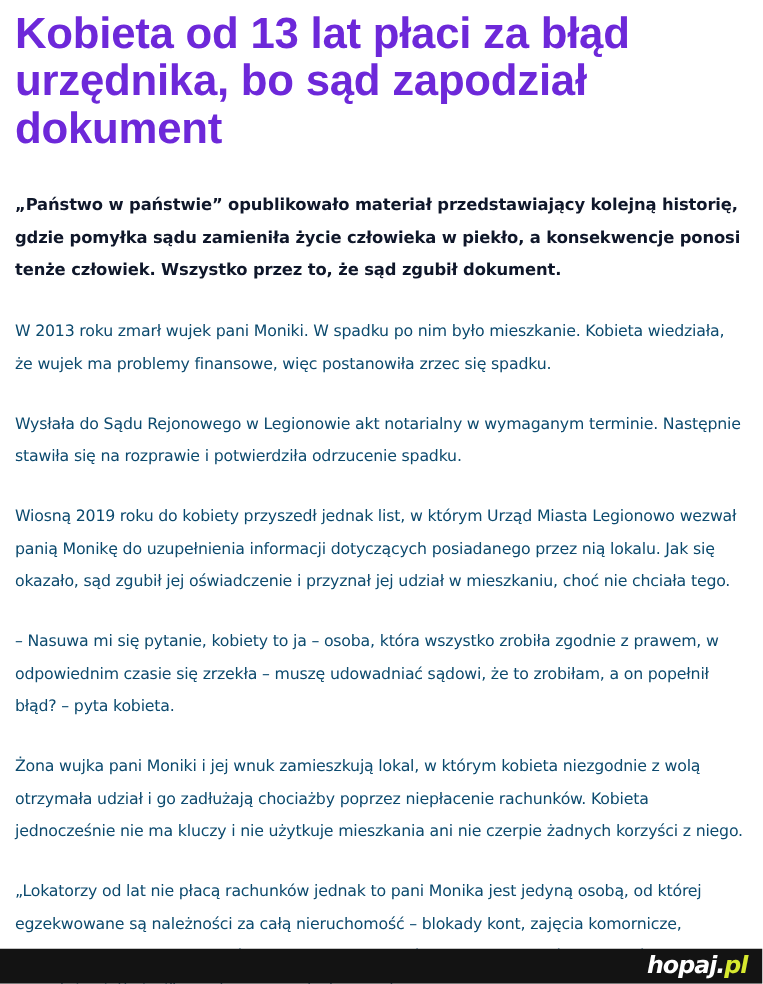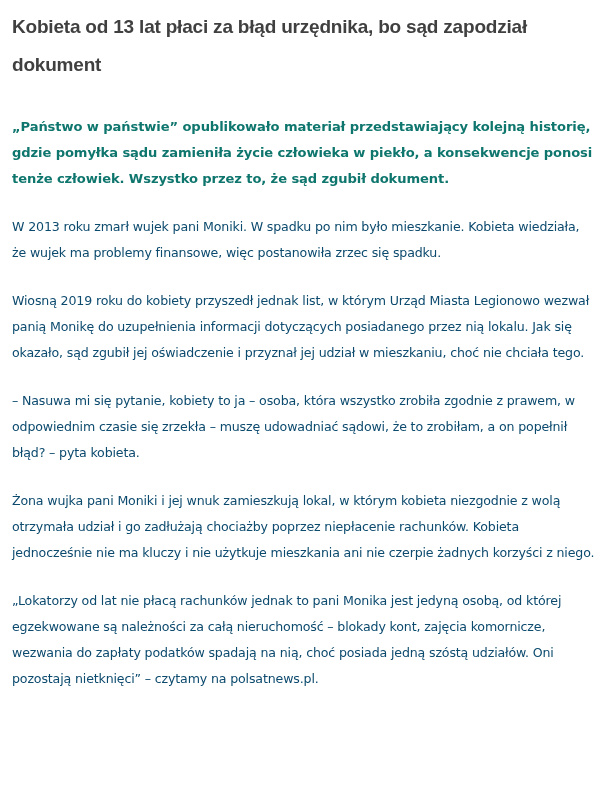--- a/index.html
+++ b/index.html
@@ -25,35 +25,35 @@
     box-sizing: border-box;
   }
 
   .article {
     padding: 8px 14px 0 12px;
     box-sizing: border-box;
   }
 
   .headline {
     font-family: "Liberation Sans", sans-serif;
-    font-size: 19px;
+    font-size: 35px;
     line-height: 38px;
     font-weight: bold;
-    color: #404040;
+    color: #6d28d9;
     letter-spacing: -0.2px;
     margin: 0 0 30px 0;
     word-spacing: 0px;
   }
 
   .lead {
     font-family: "DejaVu Sans", sans-serif;
     font-size: 13.1px;
     line-height: 26px;
     font-weight: bold;
-    color: #0f766e;
+    color: #0f172a;
     margin: 0 0 22px 0;
     letter-spacing: -0.1px;
   }
 
   .para {
     font-family: "DejaVu Sans", sans-serif;
     font-size: 12.6px;
     line-height: 26px;
     font-weight: normal;
     color: #0c4a6e;
@@ -106,25 +106,31 @@
 <div class="page">
 
   <div class="article">
 
     <h1 class="headline">Kobieta od 13 lat płaci za błąd urzędnika, bo sąd zapodział dokument</h1>
 
     <p class="lead">„Państwo w państwie” opublikowało materiał przedstawiający kolejną historię, gdzie pomyłka sądu zamieniła życie człowieka w piekło, a konsekwencje ponosi tenże człowiek. Wszystko przez to, że sąd zgubił dokument.</p>
 
     <p class="para">W 2013 roku zmarł wujek pani Moniki. W spadku po nim było mieszkanie. Kobieta wiedziała, że wujek ma problemy finansowe, więc postanowiła zrzec się spadku.</p>
 
+    <p class="para">Wysłała do Sądu Rejonowego w Legionowie akt notarialny w wymaganym terminie. Następnie stawiła się na rozprawie i potwierdziła odrzucenie spadku.</p>
 
     <p class="para">Wiosną 2019 roku do kobiety przyszedł jednak list, w którym Urząd Miasta Legionowo wezwał panią Monikę do uzupełnienia informacji dotyczących posiadanego przez nią lokalu. Jak się okazało, sąd zgubił jej oświadczenie i przyznał jej udział w mieszkaniu, choć nie chciała tego.</p>
 
     <p class="para">– Nasuwa mi się pytanie, kobiety to ja – osoba, która wszystko zrobiła zgodnie z prawem, w odpowiednim czasie się zrzekła – muszę udowadniać sądowi, że to zrobiłam, a on popełnił błąd? – pyta kobieta.</p>
 
     <p class="para">Żona wujka pani Moniki i jej wnuk zamieszkują lokal, w którym kobieta niezgodnie z wolą otrzymała udział i go zadłużają chociażby poprzez niepłacenie rachunków. Kobieta jednocześnie nie ma kluczy i nie użytkuje mieszkania ani nie czerpie żadnych korzyści z niego.</p>
 
     <p class="para">„Lokatorzy od lat nie płacą rachunków jednak to pani Monika jest jedyną osobą, od której egzekwowane są należności za całą nieruchomość – blokady kont, zajęcia komornicze, wezwania do zapłaty podatków spadają na nią, choć posiada jedną szóstą udziałów. Oni pozostają nietknięci” – czytamy na polsatnews.pl.</p>
 
   </div>
 
+  <div class="footer-bar">
+    <div class="logo">
+      <span class="logo-main">hopaj</span><span class="logo-dot">.</span><span class="logo-tld">pl</span>
+    </div>
+  </div>
 
 </div>
 
 </body></html>

